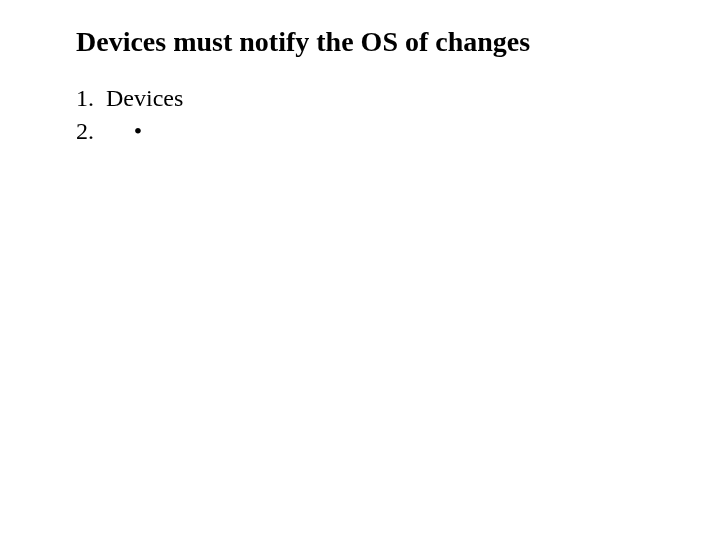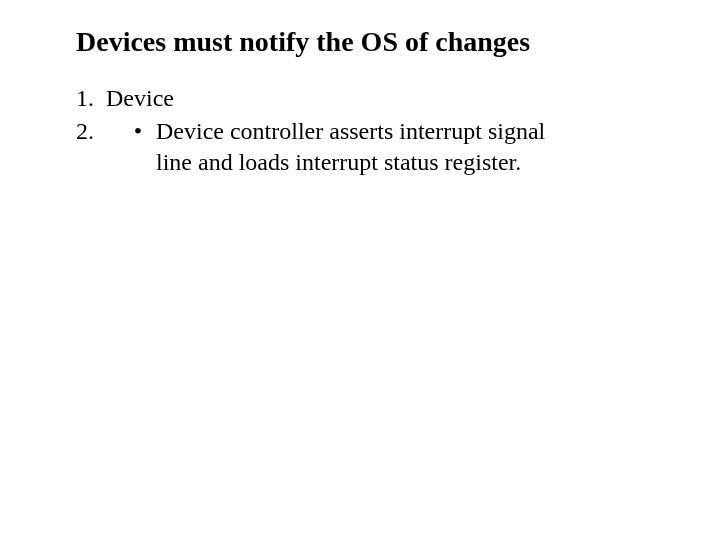--- a/index.html
+++ b/index.html
@@ -52,24 +52,23 @@
     text-align: center;
   }
 </style>
 </head>
 <body>
 
 <div class="slide">
   <h1 class="title">Devices must notify the OS of changes</h1>
   <ol class="top">
     <li>
-      <span>Device</span>
+      <span>Devices</span>
     </li>
     <li>
       <ul class="sub">
         <li>
           <span class="bullet">•</span>
-          <span>Device controller asserts interrupt signal line and loads interrupt status register.</span>
         </li>
       </ul>
     </li>
   </ol>
 </div>
 
 </body></html>

